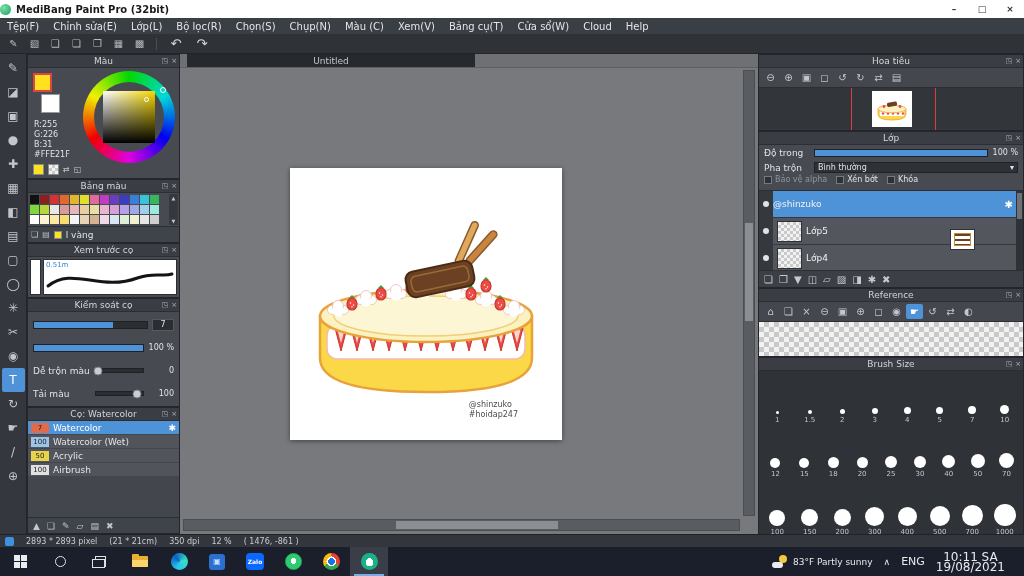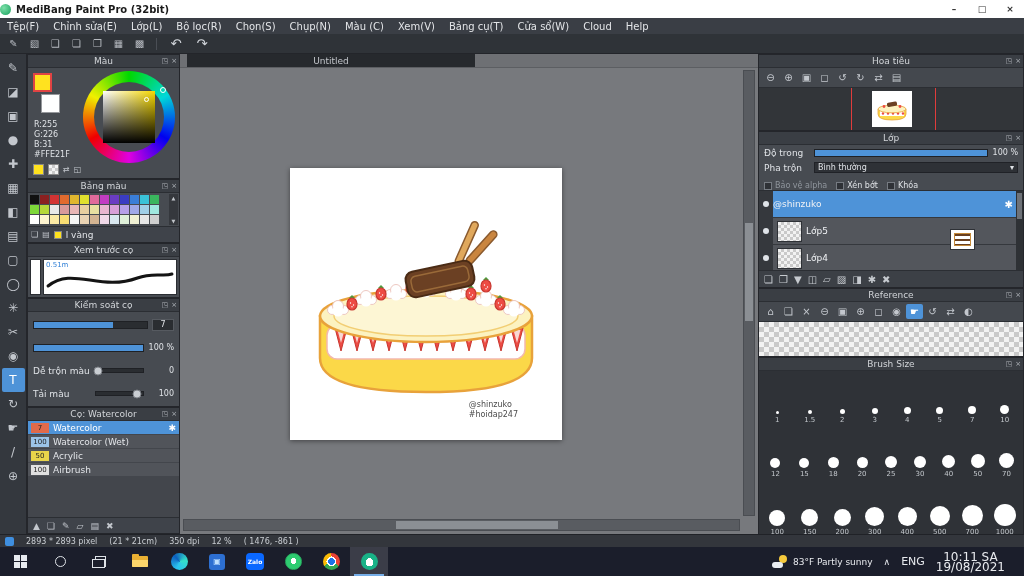--- a/index.html
+++ b/index.html
@@ -105,21 +105,21 @@
 .nav-btn,.ref-btn{width:17px;height:15px;display:flex;align-items:center;justify-content:center;font-size:10px;color:#c3c7cd;border-radius:2px;}
 .ref-btn.selected{background:#4e93d8;color:#fff;}
 .nav-view{height:42px;background:#323539;position:relative;}
 .nav-line{position:absolute;top:0;bottom:0;width:1px;background:#e03c3c;}
 .nav-thumb{position:absolute;left:113px;top:3px;width:40px;height:36px;background:#fff;}
 
 
 .layer-ctl{display:flex;align-items:center;height:15px;padding:0 5px;gap:4px;}
 .lbl{font-size:9px;color:#dfe2e6;width:46px;white-space:nowrap;}
 .blend-select{flex:1;height:11px;background:#2e3136;border:1px solid #202227;color:#dfe2e6;font-size:8px;display:flex;align-items:center;justify-content:space-between;padding:0 3px;}
-.layer-checks{display:flex;align-items:flex-end;height:15px;padding:0 5px;gap:9px;font-size:8px;color:#dfe2e6;}
+.layer-checks{display:flex;align-items:flex-start;height:15px;padding:0 5px;gap:9px;font-size:8px;color:#dfe2e6;}
 .chk{display:flex;align-items:center;gap:3px;}
 .chk-box{width:8px;height:8px;background:#2e3136;border:1px solid #767b82;}
 .chk.dim .chk-label{color:#8f959c;}
 .layers-view{height:80px;position:relative;background:#43464b;overflow:hidden;border-top:1px solid #2b2e33;}
 .layer-row{display:flex;align-items:center;height:27px;border-bottom:1px solid #35383d;background:#53565c;padding-right:10px;}
 .layer-row.selected{background:#4e93d8;}
 .vis-col{width:14px;height:100%;background:#35383d;display:flex;align-items:center;justify-content:center;flex:0 0 auto;}
 .vis-dot{width:6px;height:6px;border-radius:50%;background:#dfe3e8;}
 .layer-thumb{width:25px;height:21px;background:#fff;margin:0 4px;border:1px solid #2e3136;flex:0 0 auto;overflow:hidden;}
 .layer-thumb.checker{background:conic-gradient(#c9c9c9 25%,#f2f2f2 0 50%,#c9c9c9 0 75%,#f2f2f2 0) 0 0/6px 6px;}

